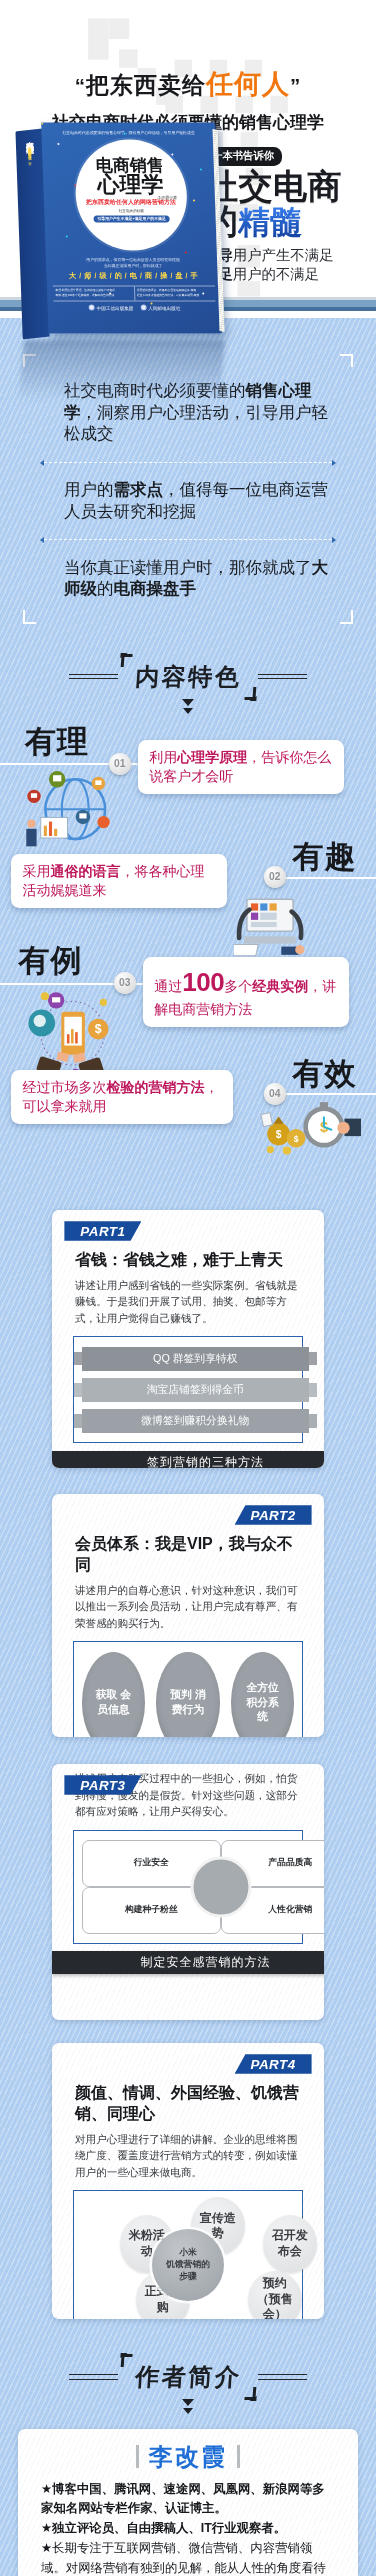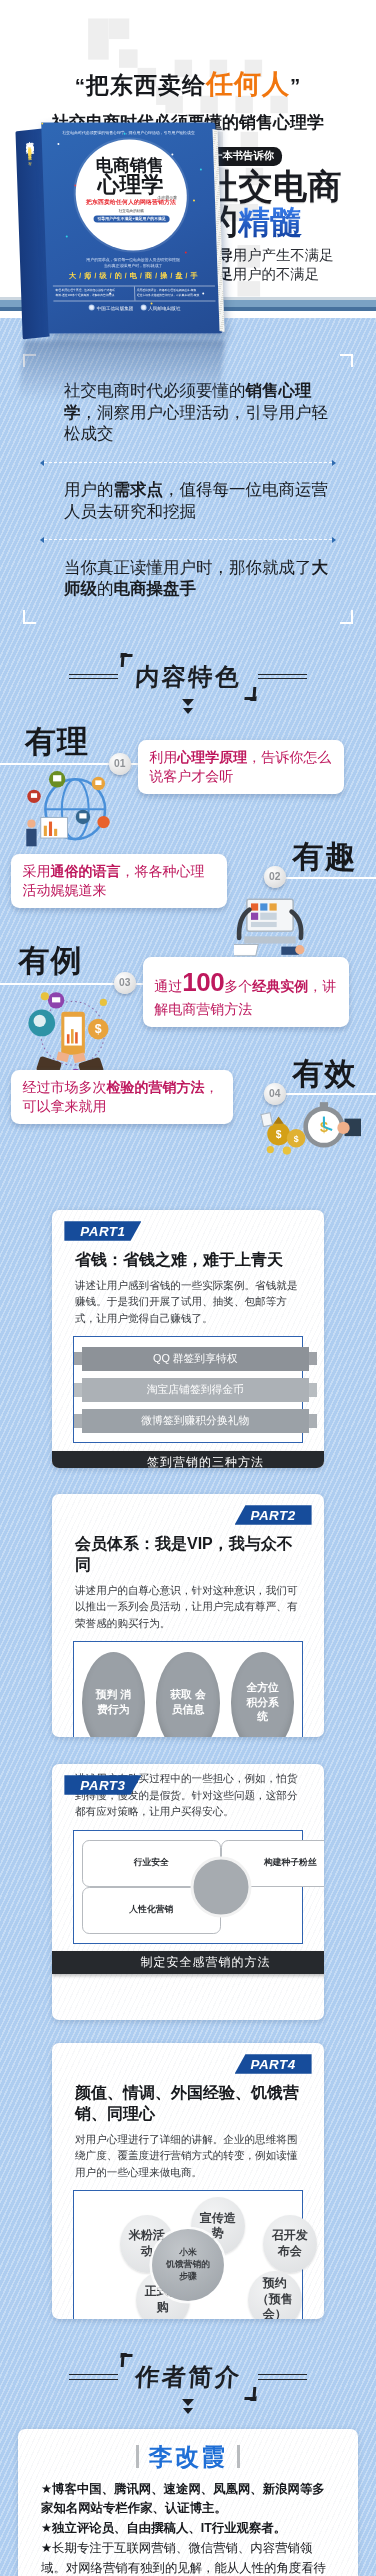--- a/index.html
+++ b/index.html
@@ -392,34 +392,35 @@
       </div>
       <div class="p-footbar">签到营销的三种方法</div>
     </div>
 
     <div class="card" style="margin-top:26px;height:243px">
       <div class="p-badge right">PART2</div>
       <div class="p-title">会员体系：我是VIP，我与众不同</div>
       <div class="p-body">讲述用户的自尊心意识，针对这种意识，我们可以推出一系列会员活动，让用户完成有尊严、有荣誉感的购买行为。</div>
       <div class="p-box">
         <div class="ovals">
+          <div class="oval">获取 会员信息</div>
           <div class="oval">预判 消费行为</div>
-          <div class="oval">获取 会员信息</div>
           <div class="oval">全方位 积分系统</div>
         </div>
       </div>
       <div class="p-footbar">万达的大会员系统</div>
     </div>
 
     <div class="card" style="margin-top:27px;height:256px">
       <div class="p-badge left">PART3</div>
       <div class="p-body">讲述用户在购买过程中的一些担心，例如，怕货到得慢，慢发的是假货。针对这些问题，这部分都有应对策略，让用户买得安心。</div>
       <div class="p-box">
         <div class="quads">
           <div class="quad">行业安全</div>
+          <div class="quad">产品品质高</div>
           <div class="quad">构建种子粉丝</div>
           <div class="quad">人性化营销</div>
           <div class="c-circle"></div>
         </div>
       </div>
       <div class="p-footbar">制定安全感营销的方法</div>
     </div>
 
     <div class="card" style="margin-top:23px;height:276px">
       <div class="p-badge right">PART4</div>

